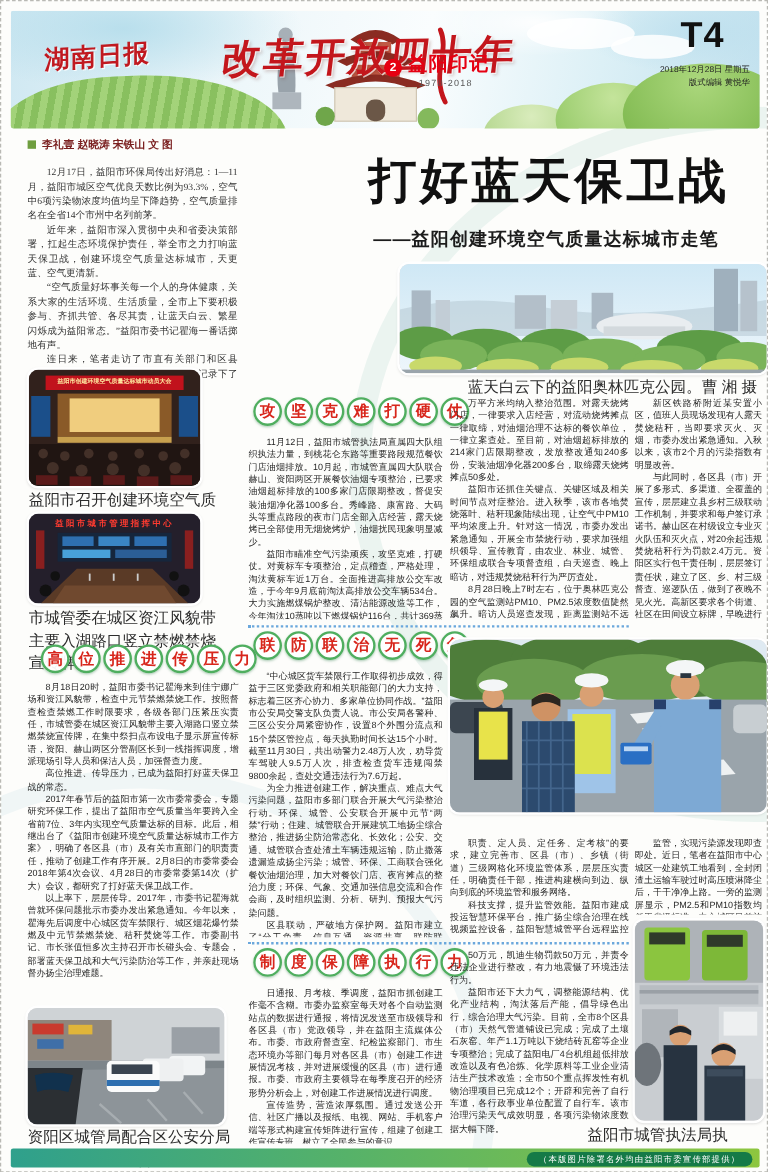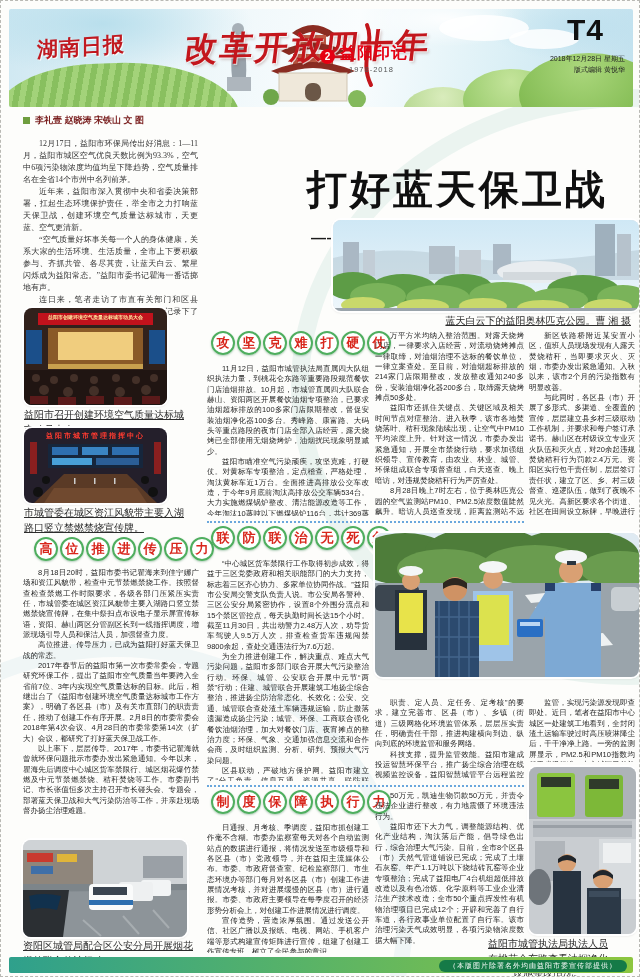--- a/index.html
+++ b/index.html
@@ -37,27 +37,27 @@
   .series-years{position:absolute;left:340px;top:56px;font-size:7.5px;color:#555;letter-spacing:1px;}
   .pageno{position:absolute;left:558px;top:4px;font-size:30px;font-weight:bold;color:#111;letter-spacing:1px;}
   .dateline{position:absolute;right:8px;top:44px;width:130px;text-align:right;font-size:7px;color:#222;line-height:1.6;}
   
   .byline{left:22px;top:113px;font-size:9px;font-weight:bold;color:#7a1f1f;display:flex;align-items:center;gap:5px;}
   .byline-sq{width:7px;height:7px;background:#6f9e3f;display:inline-block;}
   .intro{left:22px;top:137px;width:175px;height:190px;overflow:hidden;font-family:"Liberation Serif",serif;
     font-size:8px;line-height:1.5;color:#333;text-align:justify;}
   .intro p{margin:0;text-indent:2em;}
   
-  .headline{left:306px;top:122px;width:330px;margin-top:39px;}
+  .headline{left:306px;top:122px;width:330px;}
   .headline h1{margin:0;font-size:40px;font-weight:900;color:#101010;letter-spacing:3px;font-family:"Liberation Sans",sans-serif;}
   .headline h2{margin:12px 0 0 4px;font-size:15px;font-weight:bold;color:#1c1c1c;letter-spacing:1px;}
   
   .ph{position:absolute;margin:0;border-radius:8px;overflow:hidden;
       box-shadow:0 0 0 2px #fff,0 1px 3px rgba(0,0,0,.25);background:#ddd;}
-  .cap{position:absolute;font-size:10px;color:#2c2c2c;line-height:1.45;text-decoration:underline;}
+  .cap{position:absolute;font-size:13px;color:#2c2c2c;line-height:1.45;}
   .cap-r{text-align:right;}
   .cap-c{text-align:center;}
   .ph-overlay{position:absolute;left:0;right:0;text-align:center;pointer-events:none;}
   
   .bubbles{position:absolute;display:flex;gap:2px;}
   .bub{width:20px;height:20px;border-radius:50%;border:2px solid #4fae5f;background:rgba(255,255,255,.95);
     color:#d8261c;font-weight:bold;font-size:13px;display:flex;align-items:center;justify-content:center;
     font-family:"Liberation Serif",serif;box-shadow:0 1px 2px rgba(40,120,70,.35);}
   
   .tcol{position:absolute;overflow:hidden;font-size:7.5px;line-height:1.38;color:#1f1f1f;text-align:justify;}

